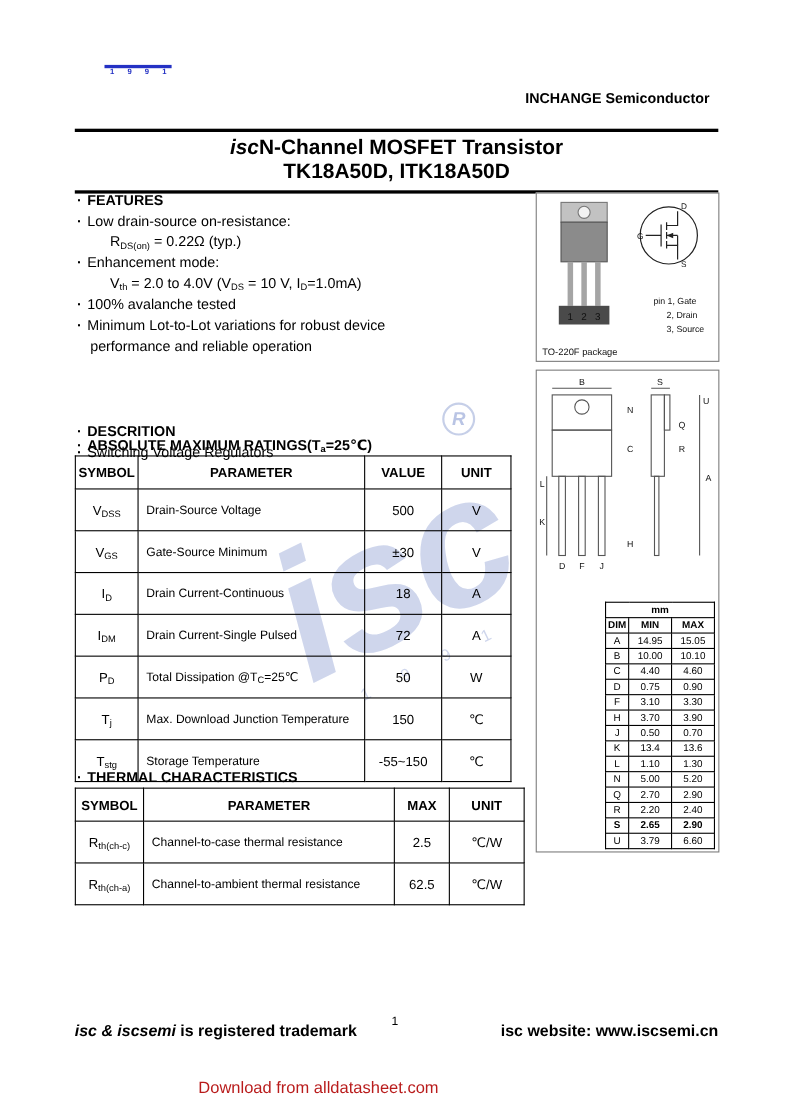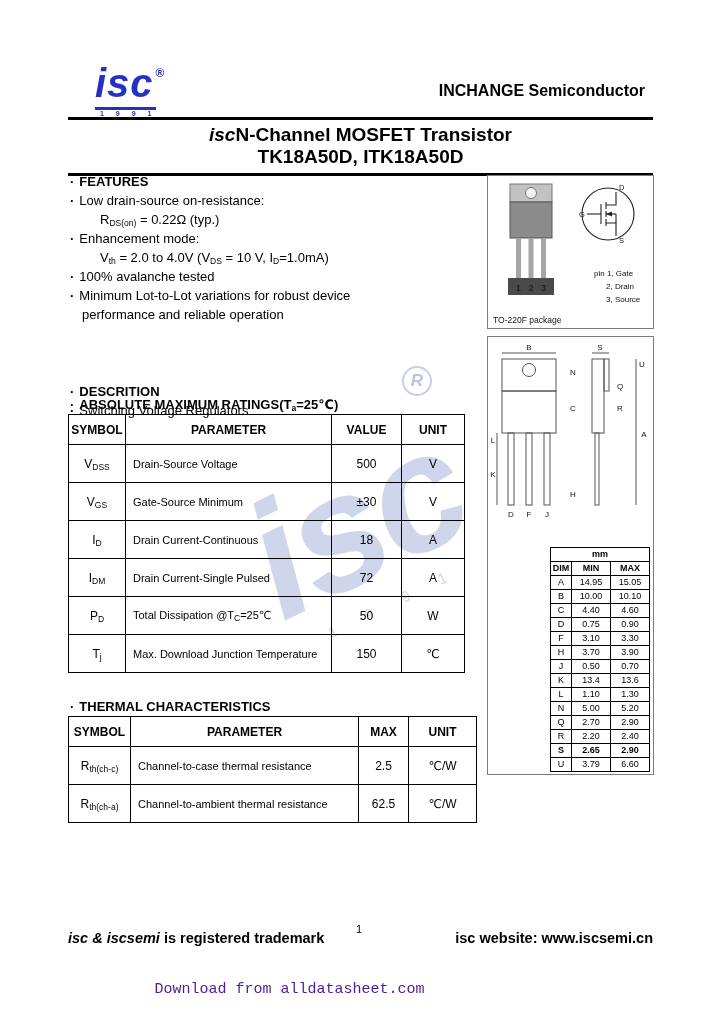--- a/index.html
+++ b/index.html
@@ -17,21 +17,21 @@
   .wm-reg { position:absolute; left:402px; top:366px; width:30px; height:30px;
             border:2px solid rgba(128,148,205,0.45); border-radius:50%;
             color:rgba(128,148,205,0.55); font-size:17px; font-style:italic; font-weight:bold;
             text-align:center; line-height:26px; z-index:0; }
   
   .logo { position:absolute; left:95px; top:54px; z-index:1; color:#2431c4; }
   .logo-main { font-size:40px; font-weight:bold; font-style:italic; line-height:38px; letter-spacing:1px; }
   .logo-reg { font-size:12px; vertical-align:20px; font-style:normal; margin-left:2px; }
   .logo-year { font-size:7px; font-weight:bold; letter-spacing:5px; margin-top:2px; padding-left:5px;
                border-top:3px solid #2431c4; display:inline-block; }
-  .company { position:absolute; right:75px; top:82px; font-size:16px; font-weight:bold; z-index:1; }
+  .company { position:absolute; right:75px; top:82px; font-size:13px; font-weight:bold; z-index:1; }
   .title-bar { position:absolute; left:68px; width:585px; top:117px;
                border-top:3px solid #000; border-bottom:3px solid #000;
                display:flex; justify-content:space-between; align-items:center;
                padding:4px 0 5px; z-index:1;flex-direction:column; }
   .doc-title, .part-numbers { font-size:19px; font-weight:bold; white-space:nowrap; }
   .em { font-style:italic; }
   
   .textblock { position:absolute; left:70px; width:412px; font-size:13px; z-index:1; }
   .line { line-height:19px; white-space:nowrap; }
   .bold { font-weight:bold; }
@@ -60,35 +60,34 @@
   .dim-tbl { position:absolute; left:62px; top:210px; width:100px; }
   .dim-tbl th, .dim-tbl td { border:1px solid #000; font-size:9px; padding:0;
                              text-align:center; height:13px; line-height:13px; }
   .dim-tbl th { font-weight:bold; }
   .dim-tbl tr.hl td { font-weight:bold; }
   
   .footer { position:absolute; left:68px; width:585px; top:930px; display:flex;
             justify-content:space-between; font-size:14.5px; font-weight:bold; z-index:1; }
   .page-num { position:absolute; left:356px; top:923px; font-size:11px; z-index:1; }
   .download { position:absolute; left:0; width:579px; top:981px; text-align:center;
-              font-size:15px; color:#4c1d95; z-index:1;font-family:Liberation Mono, monospace; }
+              font-size:15px; color:#b91c1c; z-index:1; }
 </style>
 </head>
 <body>
 
 <div class="page">
 
   <div class="wm">
     <div class="wm-text">isc</div>
     <div class="wm-year">1 9 9 1</div>
   </div>
   <div class="wm-reg">R</div>
 
   <div class="logo">
-    <span class="logo-main"><span>isc</span><span class="logo-reg">®</span></span>
     <div><span class="logo-year">1 9 9 1</span></div>
   </div>
   <div class="company">INCHANGE Semiconductor</div>
 
   <div class="title-bar">
     <div class="doc-title"><span class="em">isc</span><span>N-Channel MOSFET Transistor</span></div>
     <div class="part-numbers">TK18A50D, ITK18A50D</div>
   </div>
 
   <div class="textblock" style="top:172px;">
@@ -152,20 +151,26 @@
       <tr>
         <td><span>P</span><sub>D</sub></td>
         <td class="p"><span>Total Dissipation @T</span><sub>C</sub><span>=25℃</span></td>
         <td>50</td>
         <td>W</td>
       </tr>
       <tr>
         <td><span>T</span><sub>j</sub></td>
         <td class="p">Max. Download Junction Temperature</td>
         <td>150</td>
+        <td>℃</td>
+      </tr>
+      <tr>
+        <td><span>T</span><sub>stg</sub></td>
+        <td class="p">Storage Temperature</td>
+        <td>-55~150</td>
         <td>℃</td>
       </tr>
     </tbody>
   </table>
 
   <div class="section-heading" style="top:699px;"><span class="bullet"></span><span>THERMAL CHARACTERISTICS</span></div>
 
   <table class="data-tbl th-tbl">
     <colgroup>
         <col style="width:62px">

